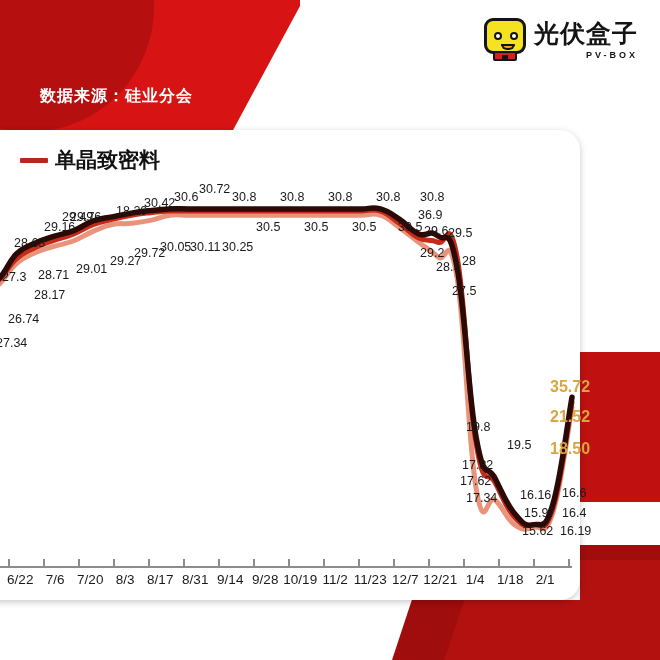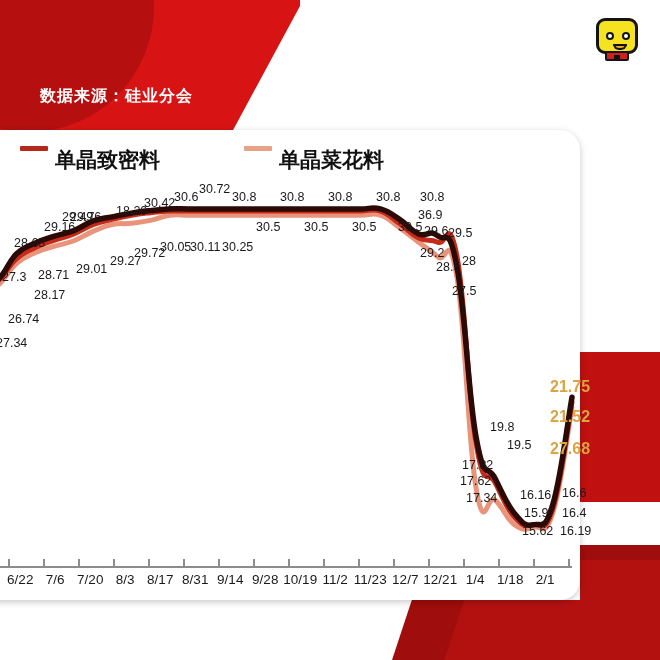--- a/index.html
+++ b/index.html
@@ -92,21 +92,21 @@
   }
   .card-fill-right{
     position:absolute;left:0;top:130px;width:580px;height:470px;
     background:#ffffff;z-index:4;
   }
   
   .legend{
     position:absolute;left:20px;top:146px;z-index:8;
     display:flex;align-items:center;gap:84px;
   }
-  .legend-item{display:flex;gap:7px;}
+  .legend-item{display:flex;align-items:center;gap:7px;}
   .legend-swatch{width:28px;height:5px;border-radius:1px;display:block;}
   .legend-label{
     font-size:21px;font-weight:700;color:#111111;white-space:nowrap;
     font-family:"DejaVu Sans",sans-serif;
   }
   
   .plot{
     position:absolute;left:0;top:176px;width:580px;height:382px;z-index:7;
   }
   .plot svg{display:block;}
@@ -141,33 +141,33 @@
     <div class="logo-head">
       <div class="logo-eye l"></div>
       <div class="logo-eye r"></div>
       <div class="logo-mouth"></div>
     </div>
     <div class="logo-body">
       <div class="logo-leg l"></div>
       <div class="logo-leg r"></div>
     </div>
   </div>
+  <div class="logo-text">
+    <div class="logo-cn">光伏盒子</div>
+    <div class="logo-en">PV-BOX</div>
+  </div>
 </div>
 
 <div class="card-fill-right"></div>
 <div class="card"></div>
 
 <div class="legend">
   <div class="legend-item">
     <span class="legend-swatch" style="background:#b8281a"></span>
     <span class="legend-label">单晶致密料</span>
-  </div>
-  <div class="legend-item">
-    <span class="legend-swatch" style="background:#e8a183"></span>
-    <span class="legend-label">单晶菜花料</span>
   </div>
 </div>
 
 <div class="plot">
   <svg id="chart-svg" width="580" height="382" viewBox="0 0 580 382">
       <path d="M -22.00 117.41 C -17.78 115.76, -11.27 116.46, -2.84 109.92 C 5.59 103.38, 7.89 95.03, 16.32 87.66 C 24.75 80.30, 27.05 80.28, 35.48 76.43 C 43.91 72.59, 46.21 72.75, 54.65 70.19 C 63.08 67.63, 65.38 68.03, 73.81 64.78 C 82.24 61.54, 84.54 58.99, 92.97 55.42 C 101.40 51.85, 103.70 50.34, 112.13 48.56 C 120.56 46.78, 122.86 48.23, 131.29 47.31 C 139.72 46.40, 142.02 46.18, 150.45 44.40 C 158.88 42.62, 161.18 40.34, 169.61 39.20 C 178.04 38.06, 180.34 39.20, 188.77 39.20 C 197.21 39.20, 199.50 39.20, 207.94 39.20 C 216.37 39.20, 218.67 39.20, 227.10 39.20 C 235.53 39.20, 237.83 39.20, 246.26 39.20 C 254.69 39.20, 256.99 39.20, 265.42 39.20 C 273.85 39.20, 276.15 39.20, 284.58 39.20 C 293.01 39.20, 295.31 39.20, 303.74 39.20 C 312.17 39.20, 314.47 39.20, 322.90 39.20 C 331.33 39.20, 333.63 39.20, 342.06 39.20 C 350.50 39.20, 352.79 39.20, 361.23 39.20 C 369.66 39.20, 371.96 36.45, 380.39 39.20 C 388.82 41.95, 391.12 45.73, 399.55 51.68 C 407.98 57.63, 410.28 59.83, 418.71 66.24 C 427.14 72.65, 429.44 73.02, 437.87 80.80 C 446.30 88.58, 448.60 50.53, 457.03 101.60 C 465.46 152.67, 467.76 263.96, 476.19 312.93 C 484.62 361.89, 486.92 316.29, 495.35 324.16 C 503.79 332.03, 506.09 342.76, 514.52 348.70 C 522.95 354.65, 525.25 353.81, 533.68 351.20 C 542.11 348.59, 544.41 363.21, 552.84 336.85 C 561.27 310.49, 567.78 254.59, 572.00 231.39" fill="none" stroke="#e8937a" stroke-width="5" stroke-linecap="round" stroke-linejoin="round"></path>
       <path d="M -22.00 114.08 C -17.78 112.25, -11.27 112.62, -2.84 105.76 C 5.59 98.90, 7.89 90.43, 16.32 82.88 C 24.75 75.33, 27.05 75.56, 35.48 71.44 C 43.91 67.32, 46.21 67.13, 54.65 64.16 C 63.08 61.19, 65.38 61.35, 73.81 57.92 C 82.24 54.49, 84.54 51.76, 92.97 48.56 C 101.40 45.36, 103.70 45.42, 112.13 43.36 C 120.56 41.30, 122.86 40.66, 131.29 39.20 C 139.72 37.74, 142.02 37.62, 150.45 36.70 C 158.88 35.79, 161.18 35.41, 169.61 35.04 C 178.04 34.67, 180.34 35.04, 188.77 35.04 C 197.21 35.04, 199.50 35.04, 207.94 35.04 C 216.37 35.04, 218.67 35.04, 227.10 35.04 C 235.53 35.04, 237.83 35.04, 246.26 35.04 C 254.69 35.04, 256.99 35.04, 265.42 35.04 C 273.85 35.04, 276.15 35.04, 284.58 35.04 C 293.01 35.04, 295.31 35.04, 303.74 35.04 C 312.17 35.04, 314.47 35.04, 322.90 35.04 C 331.33 35.04, 333.63 35.04, 342.06 35.04 C 350.50 35.04, 352.79 35.04, 361.23 35.04 C 369.66 35.04, 371.96 32.29, 380.39 35.04 C 388.82 37.79, 391.12 41.57, 399.55 47.52 C 407.98 53.47, 410.28 57.96, 418.71 62.08 C 427.14 66.20, 429.44 62.12, 437.87 66.24 C 446.30 70.36, 448.60 36.41, 457.03 80.80 C 465.46 125.19, 467.76 218.21, 476.19 268.00 C 484.62 317.79, 486.92 290.95, 495.35 307.10 C 503.79 323.26, 506.09 332.27, 514.52 341.42 C 522.95 350.58, 525.25 350.67, 533.68 348.70 C 542.11 346.74, 544.41 359.48, 552.84 332.48 C 561.27 305.48, 567.78 249.41, 572.00 225.98" fill="none" stroke="#c62a18" stroke-width="5" stroke-linecap="round" stroke-linejoin="round"></path>
       <path d="M -22.00 104.93 C -17.78 104.74, -11.27 110.00, -2.84 104.10 C 5.59 98.19, 7.89 86.24, 16.32 78.10 C 24.75 69.95, 27.05 71.01, 35.48 67.07 C 43.91 63.14, 46.21 62.95, 54.65 60.21 C 63.08 57.46, 65.38 57.93, 73.81 54.59 C 82.24 51.25, 84.54 48.04, 92.97 45.02 C 101.40 42.00, 103.70 42.60, 112.13 40.86 C 120.56 39.13, 122.86 38.49, 131.29 37.12 C 139.72 35.75, 142.02 35.54, 150.45 34.62 C 158.88 33.71, 161.18 33.33, 169.61 32.96 C 178.04 32.59, 180.34 32.96, 188.77 32.96 C 197.21 32.96, 199.50 32.96, 207.94 32.96 C 216.37 32.96, 218.67 32.96, 227.10 32.96 C 235.53 32.96, 237.83 32.96, 246.26 32.96 C 254.69 32.96, 256.99 32.96, 265.42 32.96 C 273.85 32.96, 276.15 32.96, 284.58 32.96 C 293.01 32.96, 295.31 32.96, 303.74 32.96 C 312.17 32.96, 314.47 32.96, 322.90 32.96 C 331.33 32.96, 333.63 32.96, 342.06 32.96 C 350.50 32.96, 352.79 32.96, 361.23 32.96 C 369.66 32.96, 371.96 30.67, 380.39 32.96 C 388.82 35.25, 391.12 37.87, 399.55 43.36 C 407.98 48.85, 410.28 54.26, 418.71 57.92 C 427.14 61.58, 429.44 52.68, 437.87 60.00 C 446.30 67.32, 448.60 46.81, 457.03 91.20 C 465.46 135.59, 467.76 215.18, 476.19 261.76 C 484.62 308.34, 486.92 286.29, 495.35 302.94 C 503.79 319.60, 506.09 327.40, 514.52 337.47 C 522.95 347.54, 525.25 350.72, 533.68 348.70 C 542.11 346.69, 544.41 356.37, 552.84 328.32 C 561.27 300.27, 567.78 244.77, 572.00 221.20" fill="none" stroke="#2b0a06" stroke-width="5.5" stroke-linecap="round" stroke-linejoin="round"></path>
     </svg>
 </div>
@@ -201,34 +201,34 @@
     <div class="dlabel" style="left: 376px; top: 190px;">30.8</div>
     <div class="dlabel" style="left: 398px; top: 220px;">30.5</div>
     <div class="dlabel" style="left: 420px; top: 190px;">30.8</div>
     <div class="dlabel" style="left: 418px; top: 208px;">36.9</div>
     <div class="dlabel" style="left: 424px; top: 224px;">29.6</div>
     <div class="dlabel" style="left: 448px; top: 226px;">29.5</div>
     <div class="dlabel" style="left: 420px; top: 246px;">29.2</div>
     <div class="dlabel" style="left: 436px; top: 260px;">28.5</div>
     <div class="dlabel" style="left: 462px; top: 254px;">28</div>
     <div class="dlabel" style="left: 452px; top: 284px;">27.5</div>
-    <div class="dlabel" style="left: 466px; top: 420px; margin-left: 24px;">19.8</div>
+    <div class="dlabel" style="left: 466px; top: 420px;">19.8</div>
     <div class="dlabel" style="left: 466px; top: 438px; margin-left: 41px;">19.5</div>
     <div class="dlabel" style="left: 462px; top: 458px;">17.82</div>
     <div class="dlabel" style="left: 460px; top: 474px;">17.62</div>
     <div class="dlabel" style="left: 466px; top: 491px;">17.34</div>
     <div class="dlabel" style="left: 520px; top: 488px;">16.16</div>
     <div class="dlabel" style="left: 524px; top: 506px;">15.97</div>
     <div class="dlabel" style="left: 522px; top: 524px;">15.62</div>
     <div class="dlabel" style="left: 562px; top: 486px;">16.6</div>
     <div class="dlabel" style="left: 562px; top: 506px; text-align: right;">16.4</div>
     <div class="dlabel" style="left: 560px; top: 524px;">16.19</div>
-    <div class="dlabel gold" style="left: 550px; top: 378px;">21.75</div>
+    <div class="dlabel gold" style="left: 550px; top: 378px;">35.72</div>
     <div class="dlabel gold" style="left: 550px; top: 408px;">21.52</div>
-    <div class="dlabel gold" style="left: 550px; top: 440px;">27.68</div>
+    <div class="dlabel gold" style="left: 550px; top: 440px;">18.50</div>
   </div>
 
 <div class="axis">
   <div class="axis-line"></div>
   <div id="ticks-layer">
       <div class="tick" style="left: 8px;"></div>
       <div class="tick" style="left: 43px;"></div>
       <div class="tick" style="left: 78px;"></div>
       <div class="tick" style="left: 113px;"></div>
       <div class="tick" style="left: 148px;"></div>

